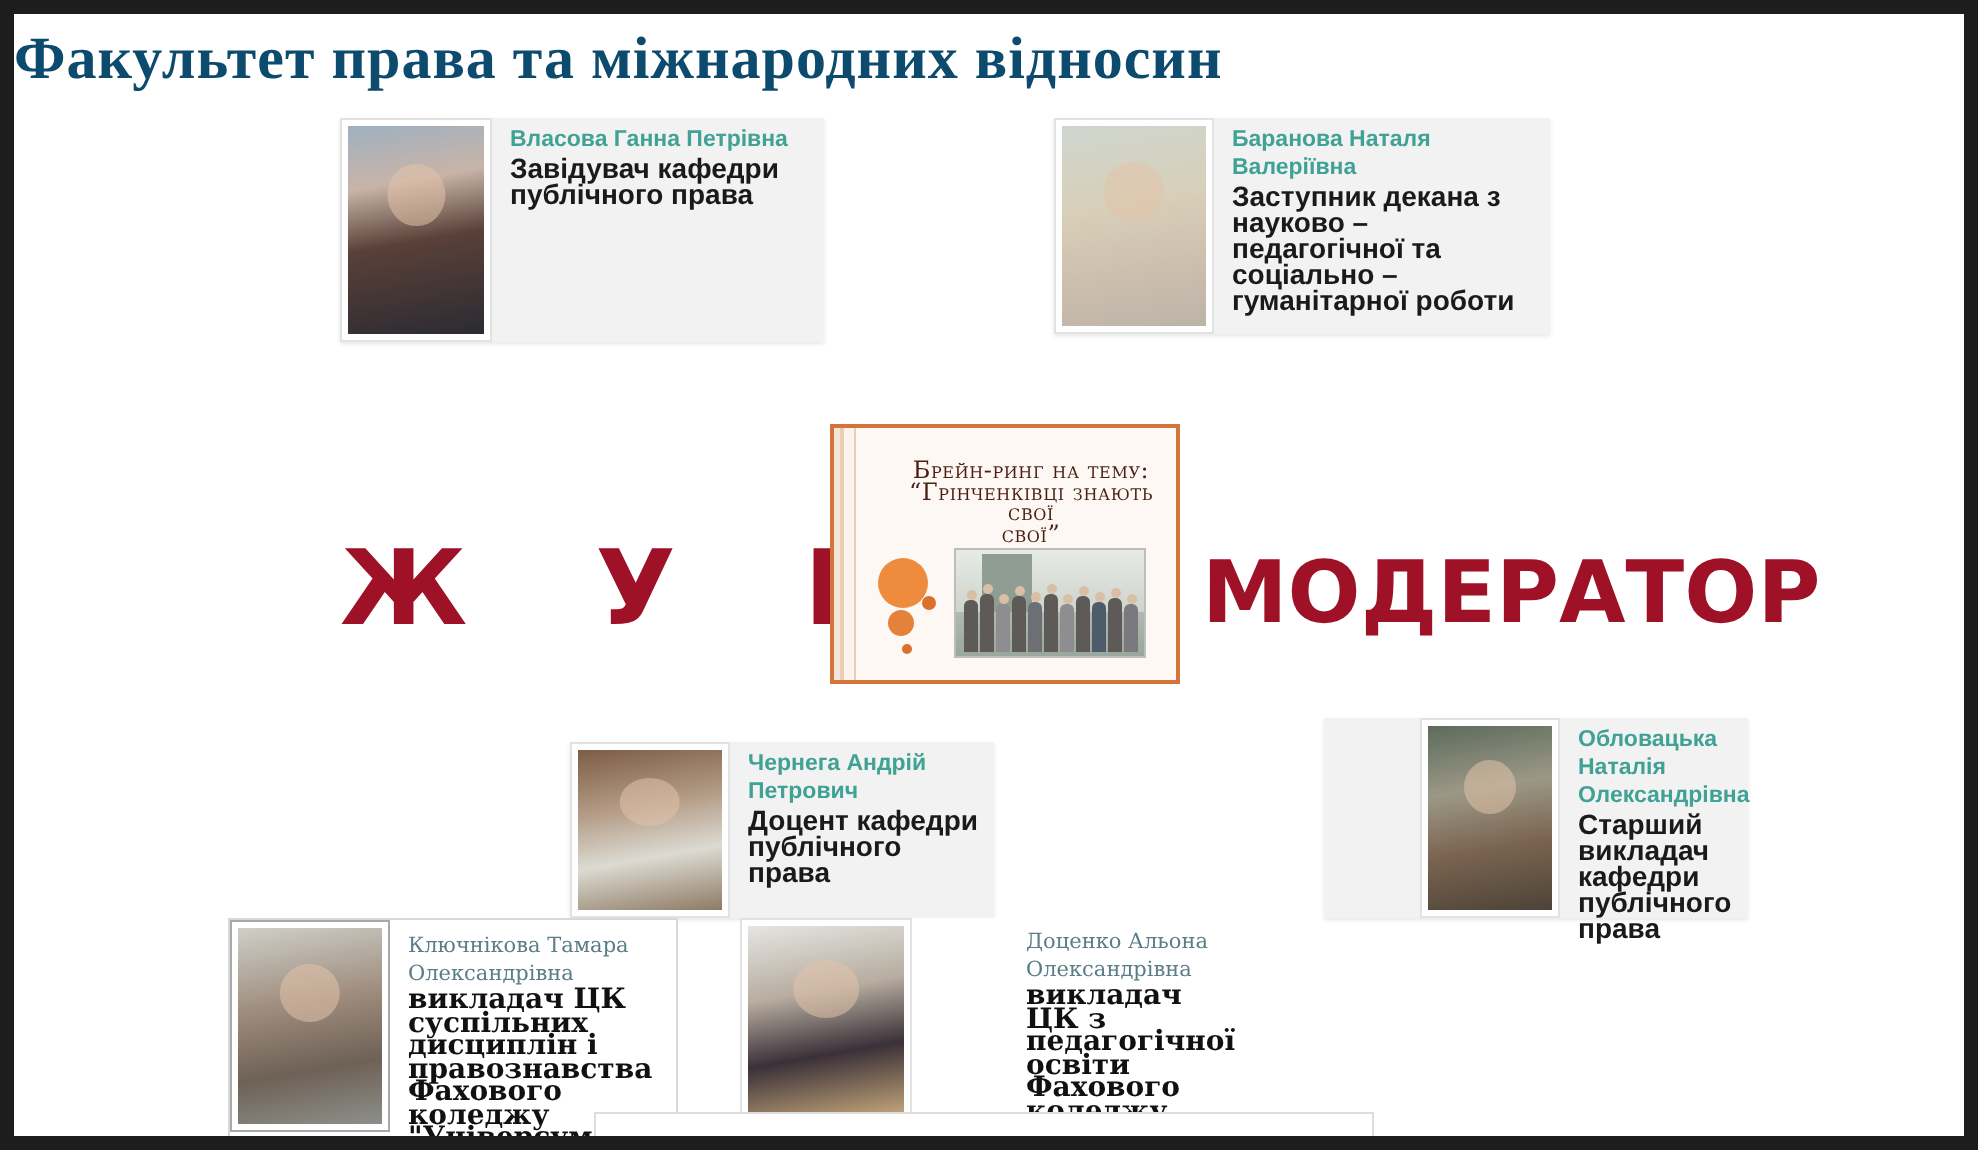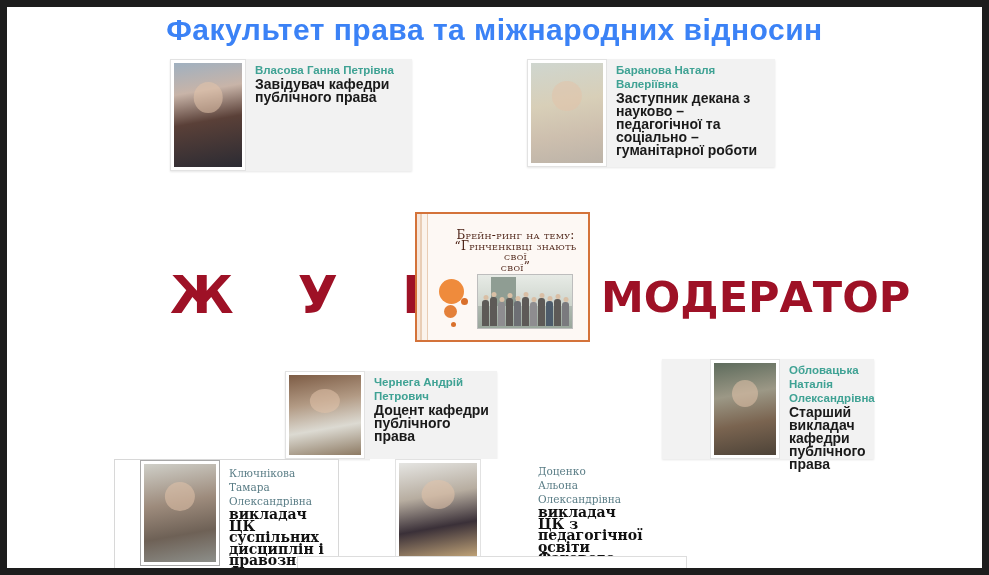--- a/index.html
+++ b/index.html
@@ -27,42 +27,40 @@
     width: 975px; height: 561px;
     background: #ffffff;
     overflow: hidden;
   }
 
   
   #page-title {
     position: absolute;
     left: 0; top: 6px;
     width: 975px;
-    text-align: center;
-    font-family: Liberation Sans, sans-serif;
+    font-family: Liberation Serif, serif;
     font-weight: bold;
     font-size: 30px;
     letter-spacing: 0.5px;
-    color: #3b82f6;
+    color: #0c4a6e;
     white-space: nowrap;
   }
 
   
   .person-card {
     position: absolute;
     background: #f2f2f2;
     display: flex;
     align-items: flex-start;
     box-shadow: 0 1px 2px rgba(0,0,0,0.10);
   }
   .person-card.plain {
     background: #ffffff;
     border: 1px solid #d8d8d8;
     box-shadow: none;
-    padding-left: 25px;
   }
   .photo-wrap {
     flex: 0 0 auto;
     background: #ffffff;
     padding: 3px;
     border: 1px solid #e2e2e2;
   }
   .photo {
     display: block;
     background: #b9b9b9;

